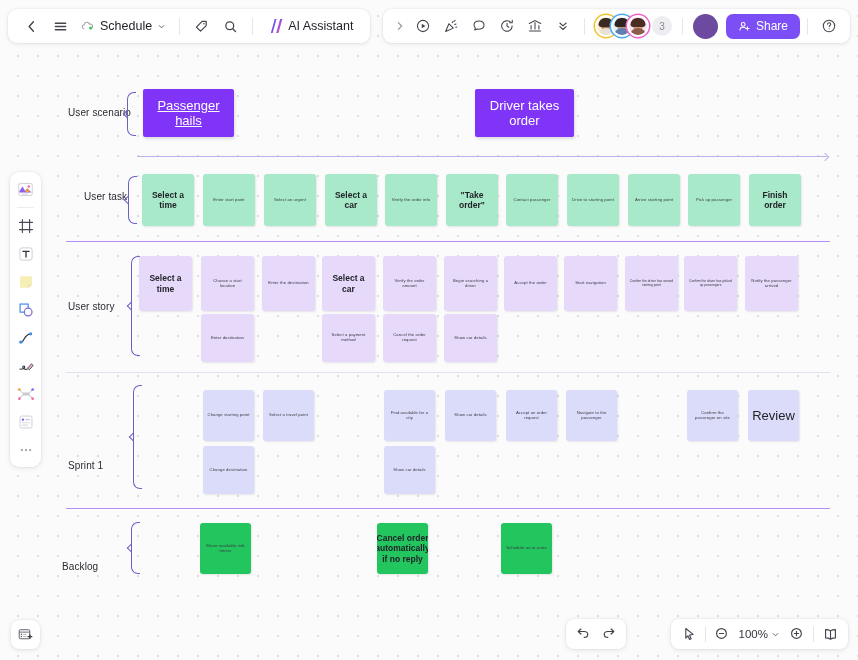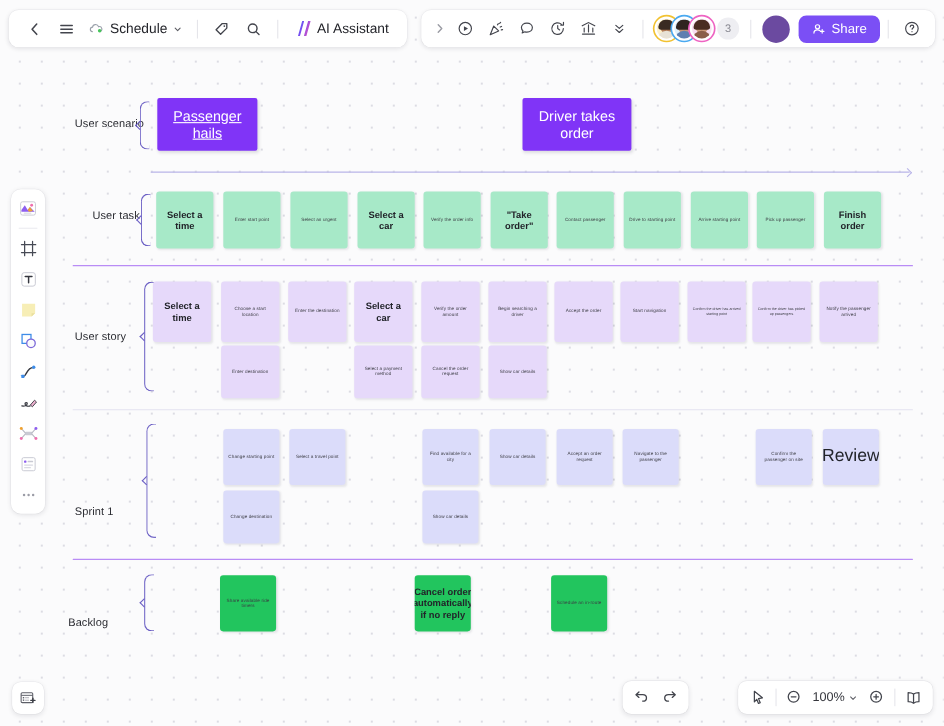--- a/index.html
+++ b/index.html
@@ -163,21 +163,21 @@
     display: flex; align-items: center; justify-content: center;
     text-align: center; overflow: hidden; cursor: pointer;
     box-shadow: 1px 1px 2px rgba(40,40,60,.10);
     padding: 3px 4px; line-height: 1.18;
   }
   .card.scenario { background: #8034f7; color: #fff; font-size: 13px; border-radius: 2px; box-shadow: 1px 2px 3px rgba(40,40,60,.14); }
   .card.task     { background: #a7e9c8; color: #22242a; }
   .card.story    { background: #e6d9fa; color: #22242a; }
   .card.sprint   { background: #dbdcfa; color: #22242a; }
   .card.backlog  { background: #22c55e; color: #22242a; }
-  .card.big  { font-size: 16px; }
+  .card.big  { font-size: 13px; }
   .card.mid  { font-size: 8.5px; font-weight: bold; }
   .card.tiny { font-size: 4.2px; color: #3a3b42; letter-spacing: .1px; }
   .card.xtiny { font-size: 3.3px; color: #3a3b42; }
 </style>
 </head>
 <body>
 
 <div id="app">
   <div class="canvas"></div>
 

